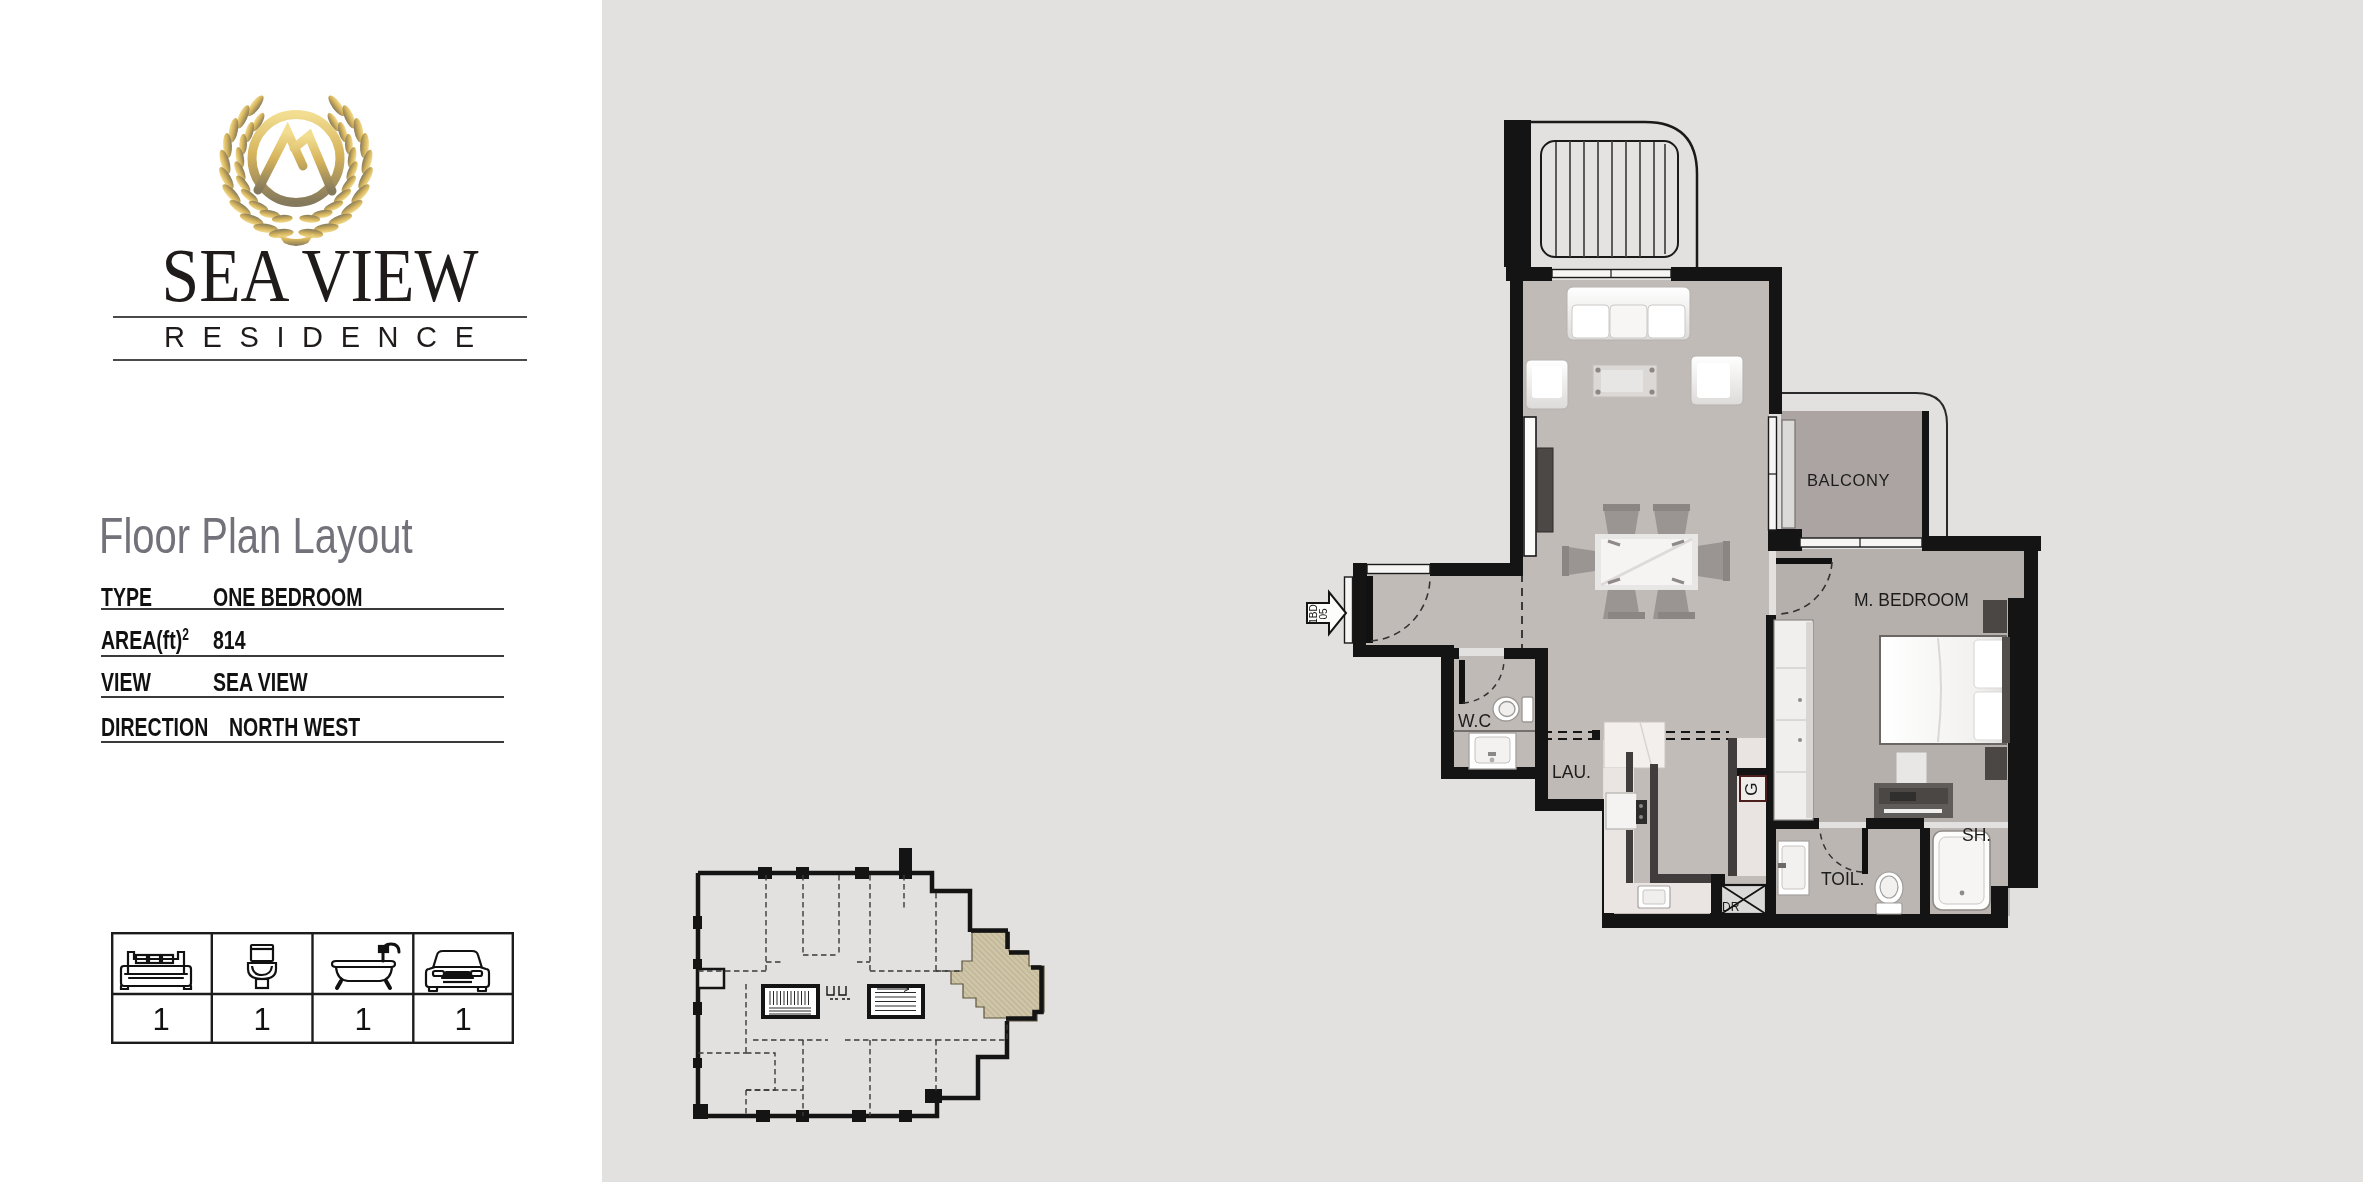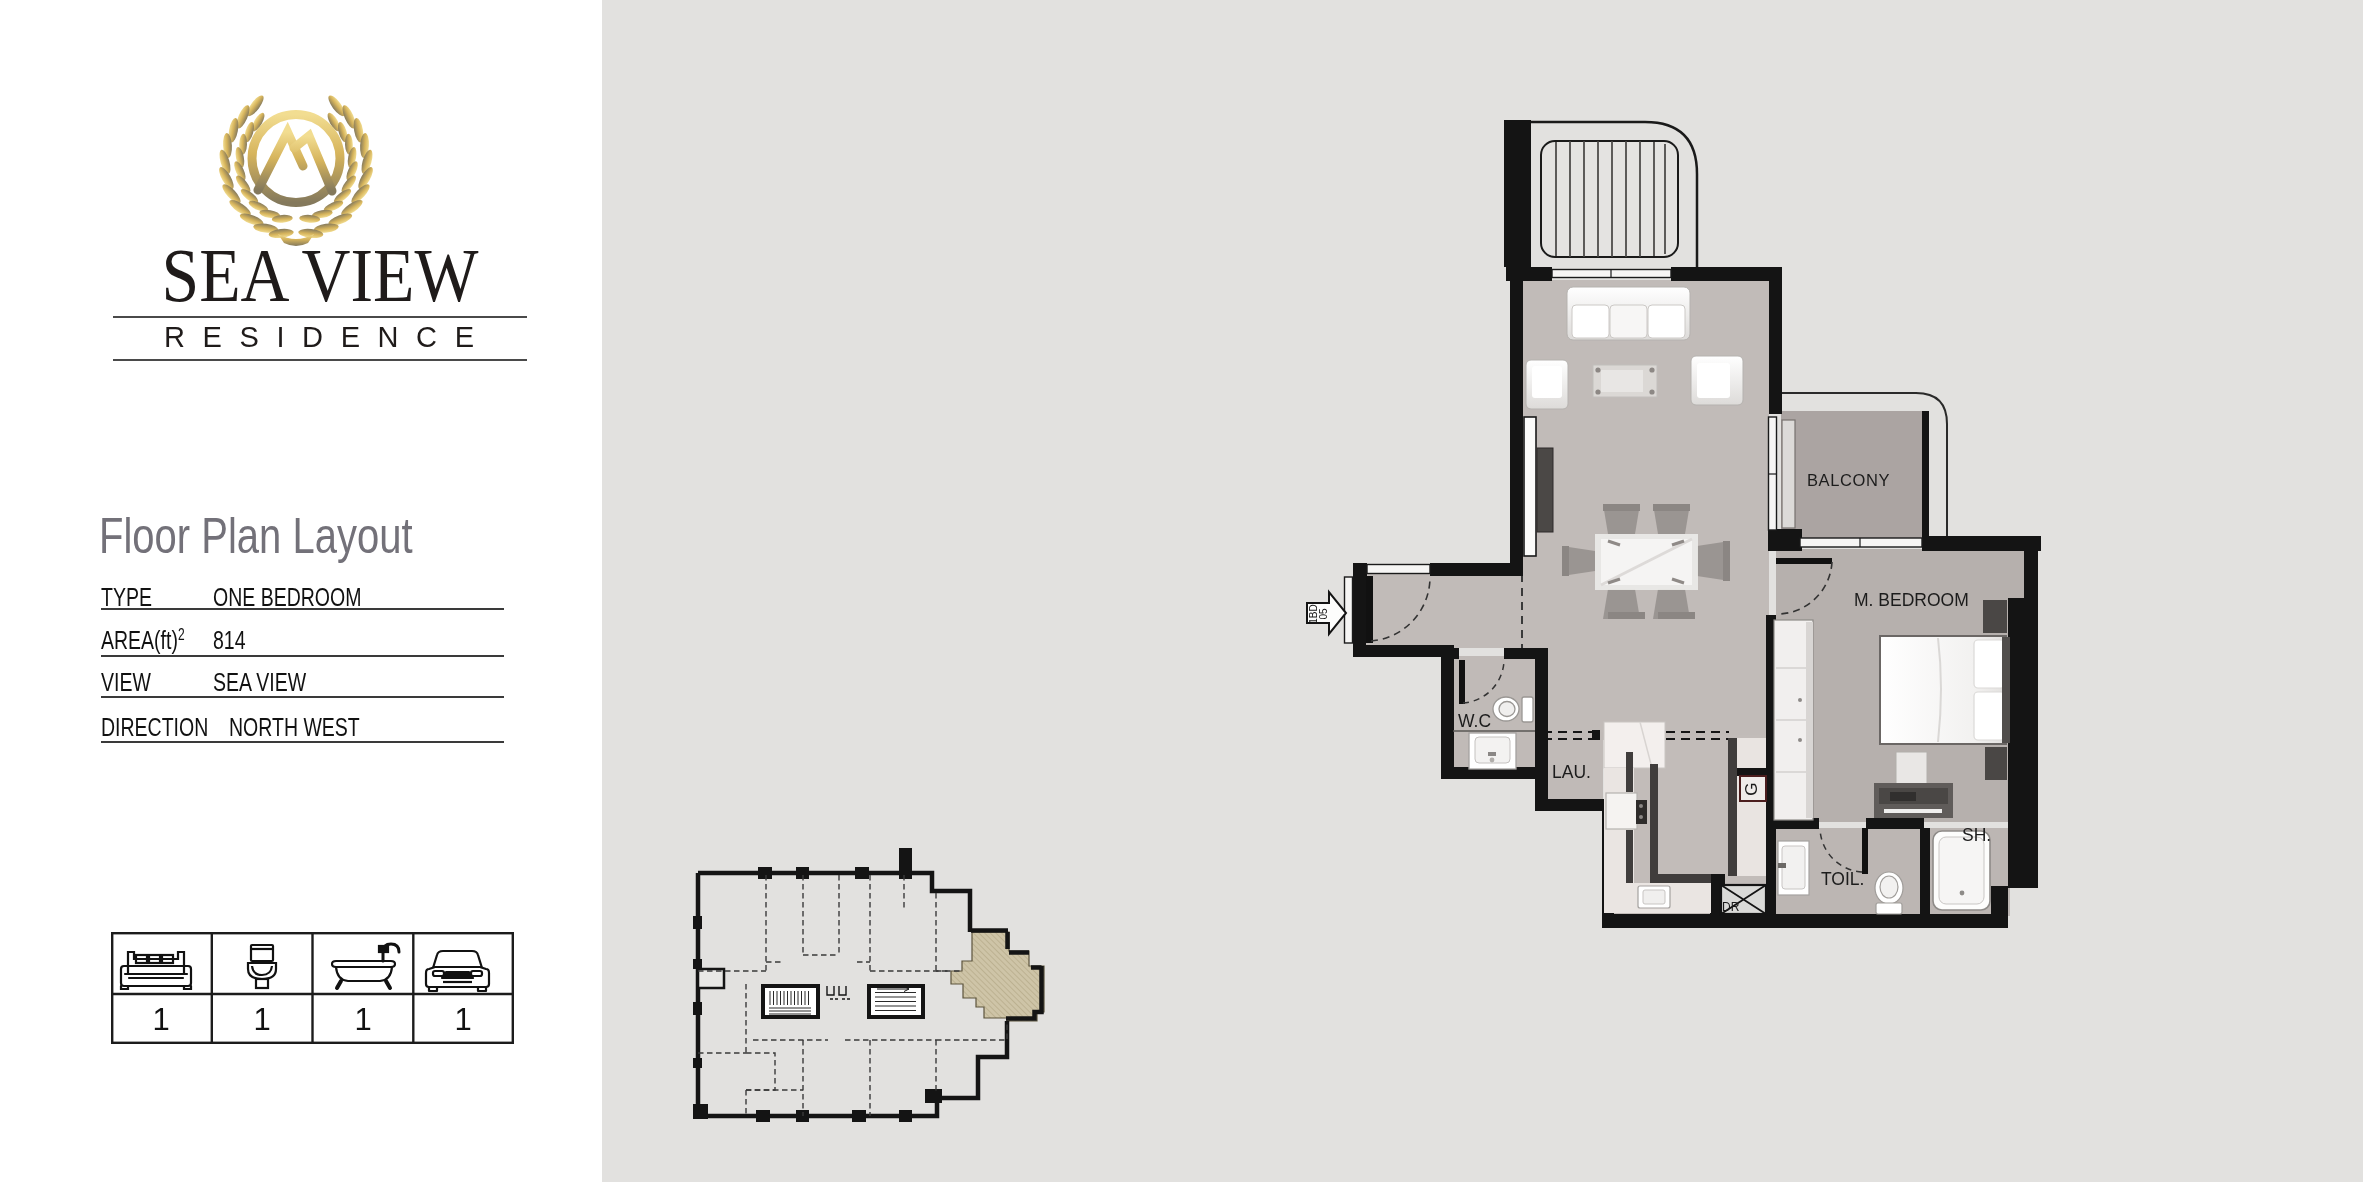--- a/index.html
+++ b/index.html
@@ -82,21 +82,21 @@
 <rect x="23" y="256" width="414" height="2" fill="#4a4a4a"></rect>
 
 <text x="229" y="287" font-family="Liberation Sans, sans-serif" font-size="29" fill="#1f1b1a" text-anchor="middle" textLength="310" lengthAdjust="spacing">RESIDENCE</text>
 
 <rect x="23" y="299" width="414" height="2" fill="#4a4a4a"></rect>
 </svg>
 </div>
 
 <div class="abs" style="left:99px;top:507px;font-size:50px;color:#737179;transform:scaleX(0.8);transform-origin:0 0;white-space:nowrap;">Floor Plan Layout</div>
 
-<div class="abs" id="infotable" style="left:101px;top:575px;width:403px;height:175px;font-size:26px;color:#111;">
+<div class="abs" id="infotable" style="left:101px;top:575px;width:403px;height:175px;font-size:26px;color:#111;font-weight:bold;">
 
   <div class="abs sq" style="left:0;top:7px;">TYPE</div>
   <div class="abs sq" style="left:112px;top:7px;">ONE BEDROOM</div>
   <div class="abs" style="left:0;top:33px;width:403px;height:1.6px;background:#3a3a3a;"></div>
 
   <div class="abs sq" style="left:0;top:50px;">AREA(ft)<span style="font-size:16px;vertical-align:9px;">2</span></div>
   <div class="abs sq" style="left:112px;top:50px;">814</div>
   <div class="abs" style="left:0;top:80px;width:403px;height:1.6px;background:#3a3a3a;"></div>
 
   <div class="abs sq" style="left:0;top:92px;">VIEW</div>

